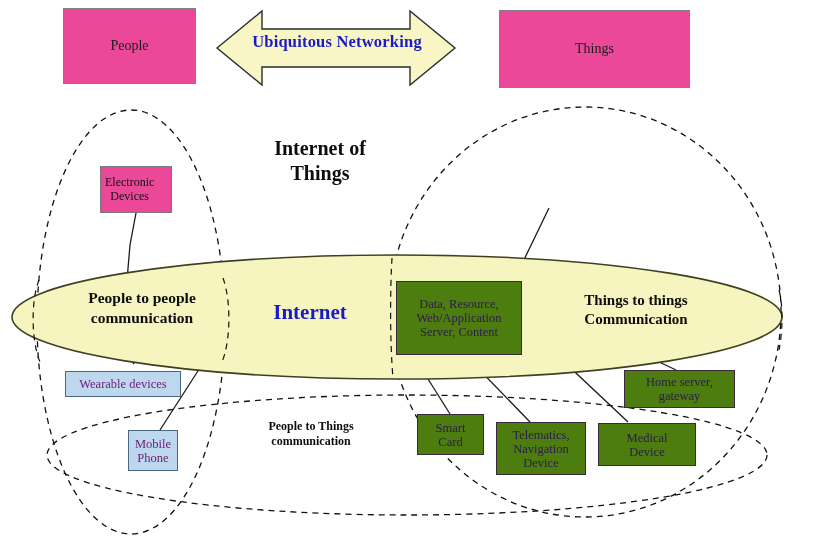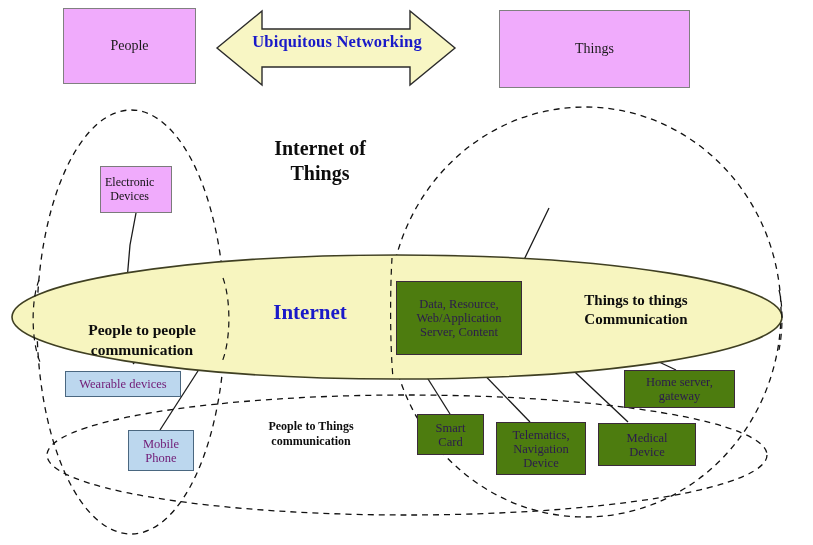--- a/index.html
+++ b/index.html
@@ -5,40 +5,40 @@
   html,body{margin:0;padding:0;background:#ffffff;}
   body{width:813px;height:545px;overflow:hidden;
        font-family:"Liberation Serif",serif;}
   #stage{position:relative;width:813px;height:545px;background:#fff;}
   #svgroot{position:absolute;left:0;top:0;width:813px;height:545px;}
 
   .node{position:absolute;box-sizing:border-box;display:flex;
         align-items:center;justify-content:center;text-align:center;
         line-height:1.12;}
 
-  .gray-box{background:#f0abfc;border:1px solid #7b7b7b;}
+  .gray-box{background:#ec4899;border:1px solid #7b7b7b;}
   .gray-box.flat{border:1px solid #808080;}
   .pink-box{background:#4d7c0f;border:1px solid #3b2a3b;}
   .blue-box{background:#bcd7ee;border:1px solid #4a6780;}
 
   .lbl-people{font-size:14px;color:#1a1a1a;}
   .lbl-things{font-size:14px;color:#1a1a1a;}
   .lbl-sensors{font-size:19px;color:#111;}
   .lbl-elec{font-size:12px;color:#111;text-align:center;}
   .lbl-pink{font-size:12.5px;color:#2b1b4d;}
   .lbl-blue{font-size:12.5px;color:#701a75;}
 
   .arrow-text{position:absolute;left:217px;top:32px;width:240px;
       text-align:center;font-family:"Liberation Serif",serif;
       font-weight:bold;font-size:16.5px;color:#1a1ac8;letter-spacing:.2px;}
 
   .bold-label{position:absolute;font-weight:bold;color:#0d0d0d;
       text-align:center;font-family:"Liberation Serif",serif;}
   #iot-label{left:228px;top:136px;width:184px;font-size:20px;line-height:1.25;}
-  #p2p-label{left:56px;top:288px;width:172px;font-size:15.5px;line-height:1.28;margin-top:32px;}
+  #p2p-label{left:56px;top:288px;width:172px;font-size:15.5px;line-height:1.28;}
   #t2t-label{left:546px;top:291px;width:180px;font-size:15px;line-height:1.28;}
   #p2t-label{left:221px;top:419px;width:180px;font-size:12px;line-height:1.28;}
   #internet-label{position:absolute;left:245px;top:300px;width:130px;
       text-align:center;font-weight:bold;font-size:21px;color:#1a1ac8;
       font-family:"Liberation Serif",serif;}
 </style>
 </head>
 <body>
 
 <div id="stage">
@@ -98,21 +98,21 @@
   <div class="node pink-box lbl-pink" style="left:396px;top:281px;width:126px;height:74px;">
     <span>Data, Resource,<br>Web/Application<br>Server, Content</span>
   </div>
 
   <div class="bold-label" id="t2t-label">Things to things<br>Communication</div>
 
   <div class="node blue-box lbl-blue" style="left:65px;top:371px;width:116px;height:26px;">
     <span>Wearable devices</span>
   </div>
 
-  <div class="node blue-box lbl-blue" style="left:128px;top:430px;width:66px;height:41px;font-family:Liberation Serif, serif;">
+  <div class="node blue-box lbl-blue" style="left:128px;top:430px;width:50px;height:41px;font-family:Liberation Serif, serif;">
     <span>Mobile<br>Phone</span>
   </div>
 
   <div class="bold-label" id="p2t-label">People to Things<br>communication</div>
 
   <div class="node pink-box lbl-pink" style="left:417px;top:414px;width:67px;height:41px;">
     <span>Smart<br>Card</span>
   </div>
 
   <div class="node pink-box lbl-pink" style="left:496px;top:422px;width:90px;height:53px;">

